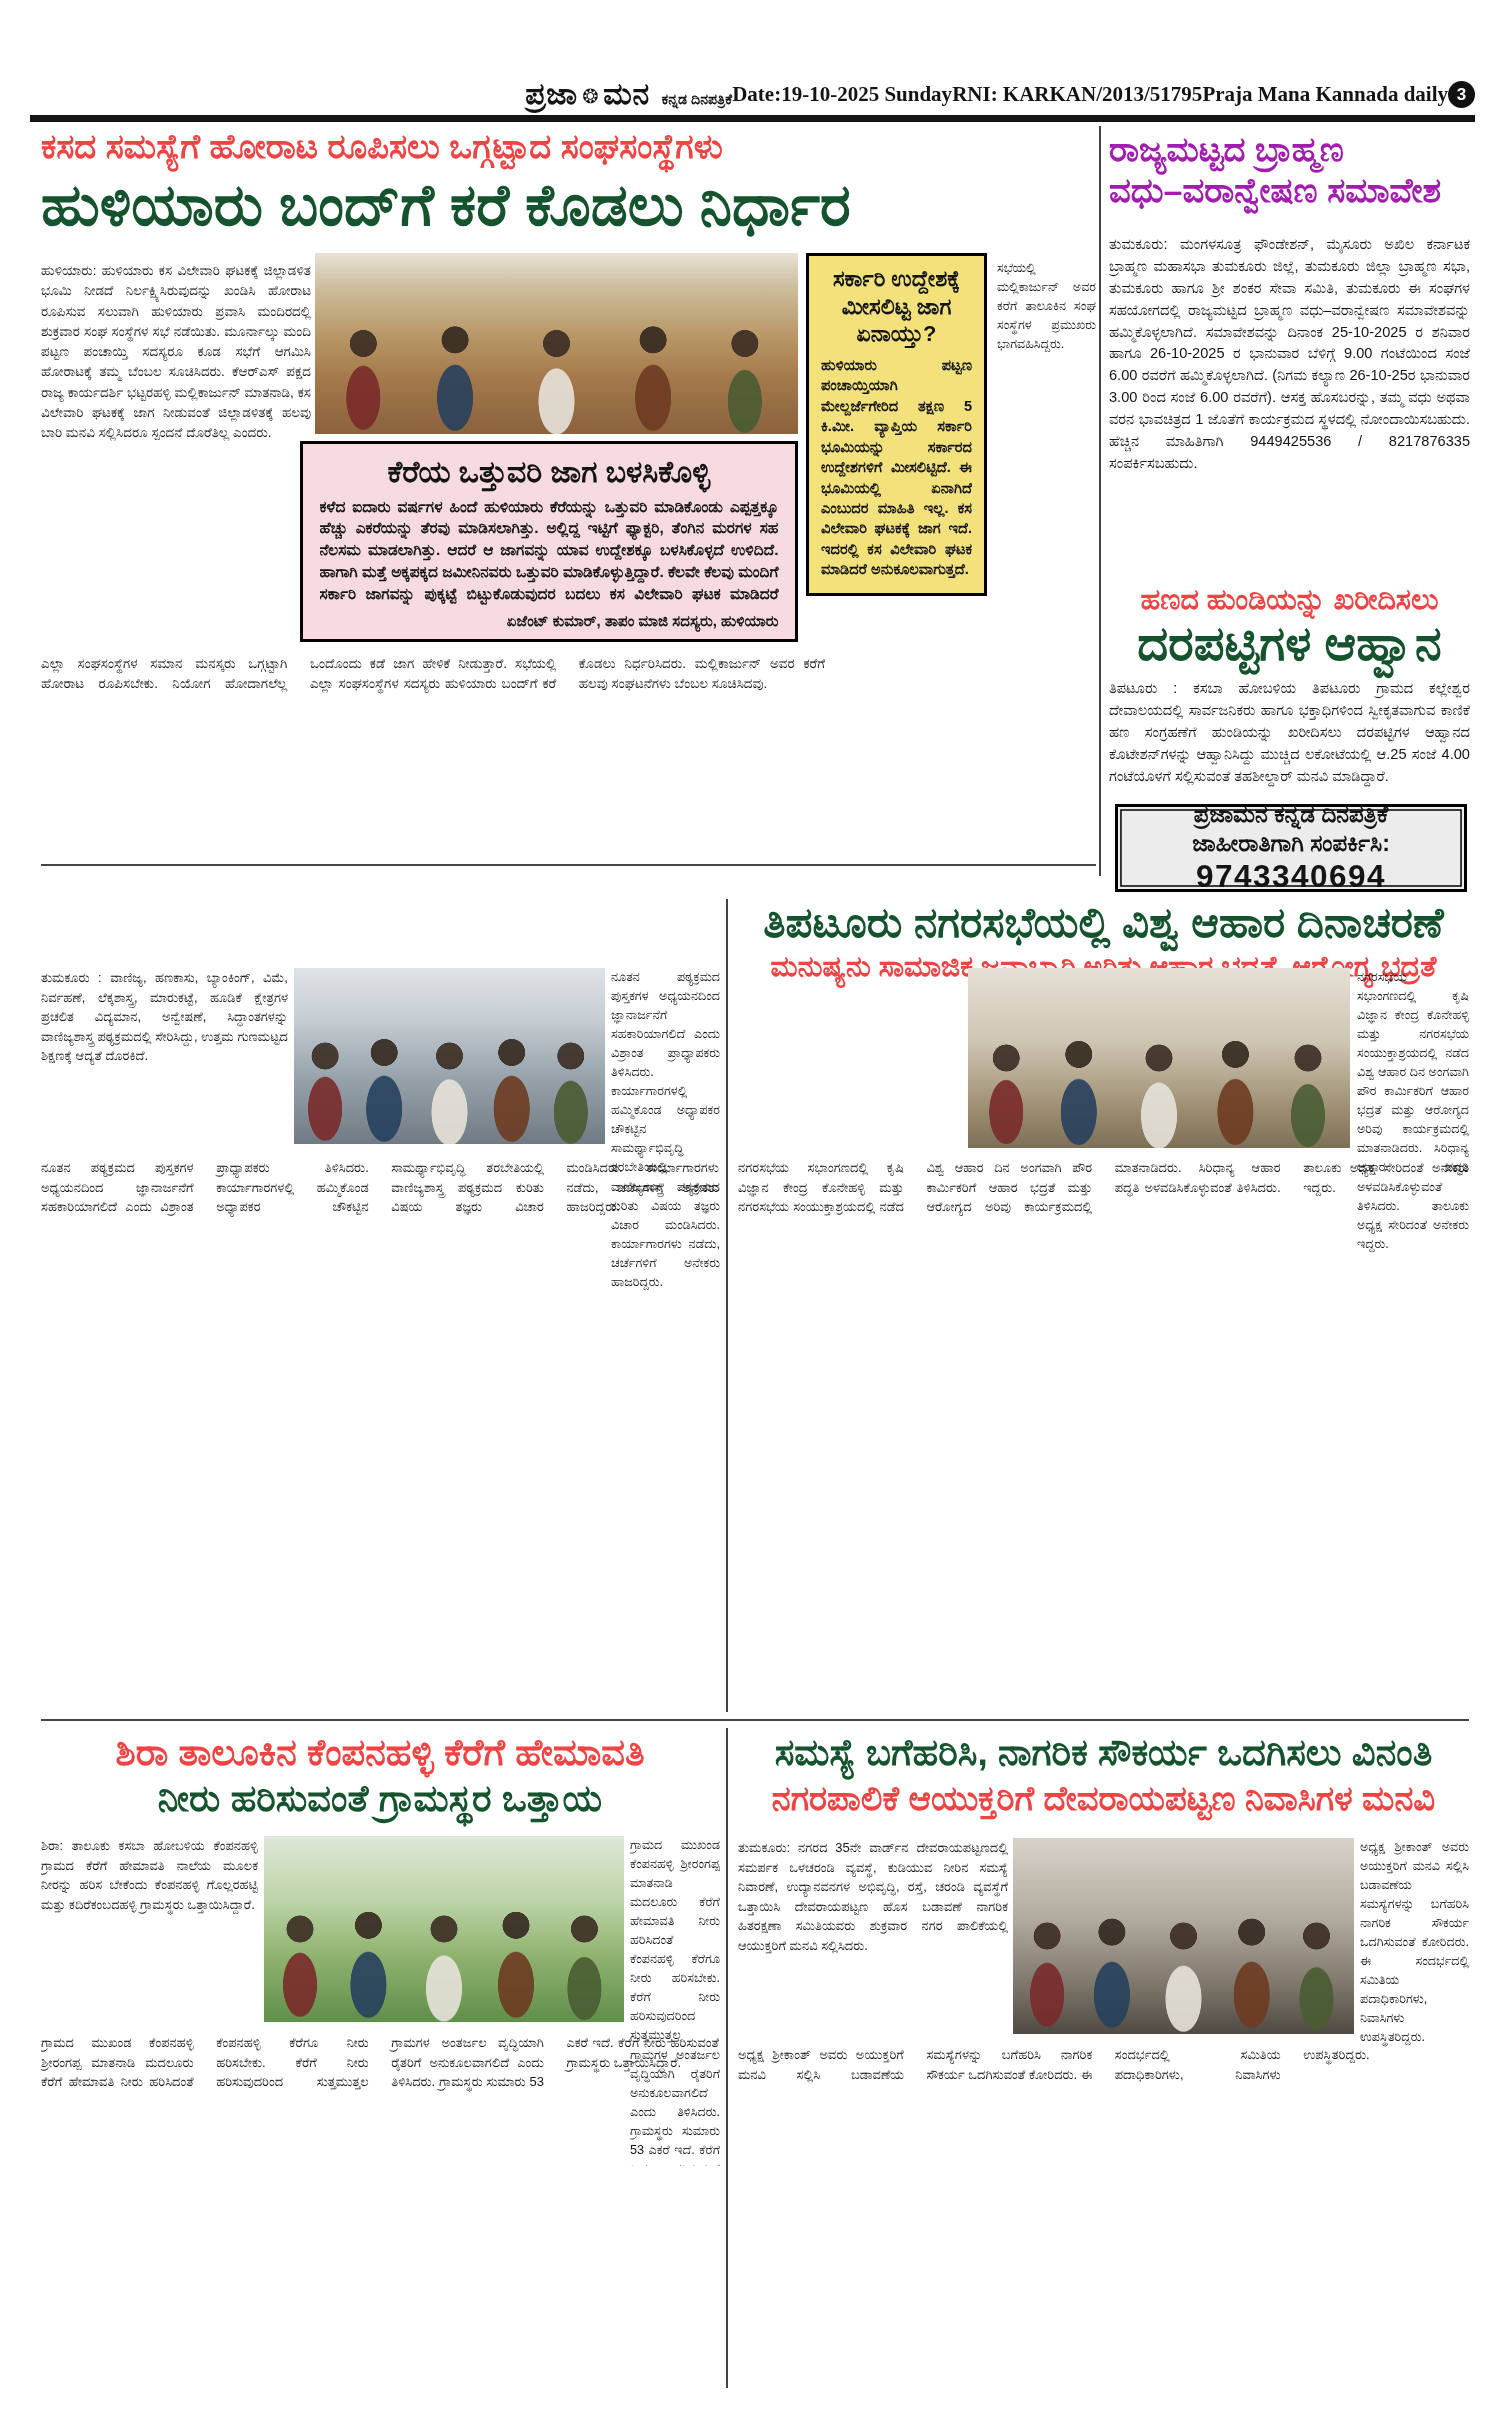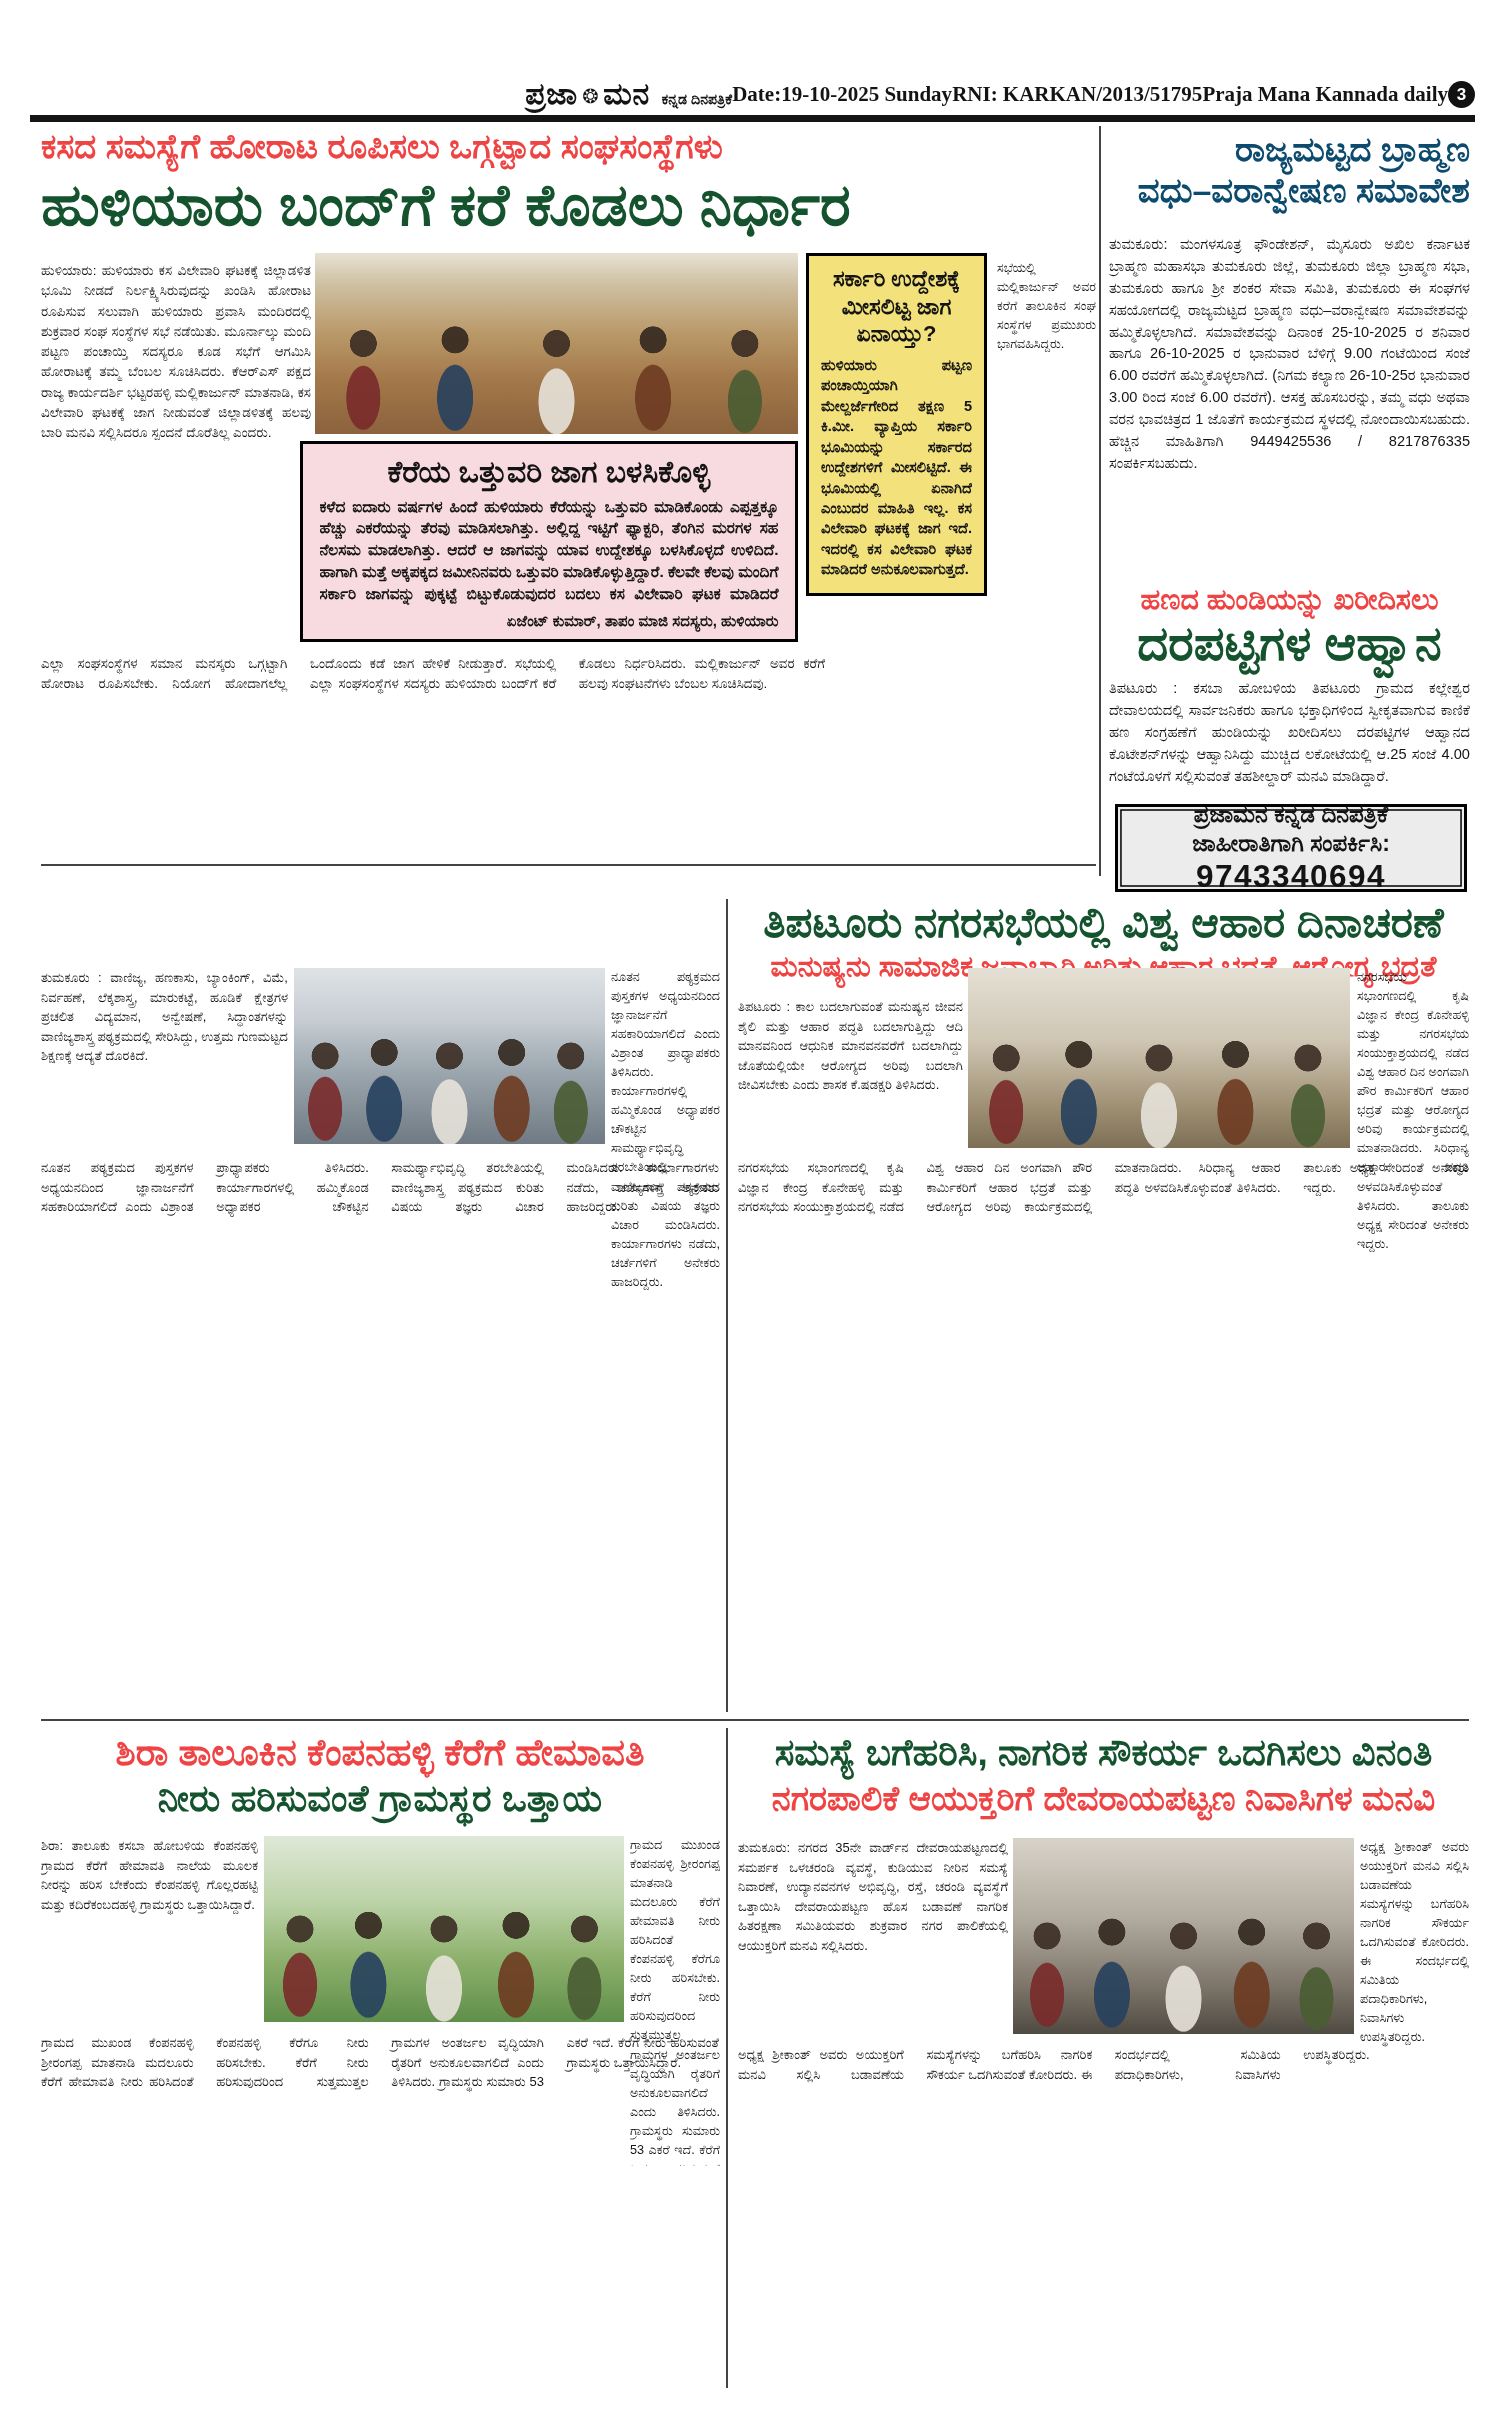--- a/index.html
+++ b/index.html
@@ -55,21 +55,21 @@
 
   .yellow-box{position:absolute;background:#f3e27c;border:3px solid #000;padding:9px 12px;box-sizing:border-box;}
   .yellow-box .box-title{font-size:22px;font-weight:bold;text-align:center;line-height:1.25;margin-bottom:7.5px;}
   .yellow-box .box-body{font-size:14.6px;font-weight:bold;line-height:1.4;text-align:justify;}
 
   .ad-box{position:absolute;background:#ececec;border:3px solid #000;box-shadow:inset 0 0 0 2.2px #ececec, inset 0 0 0 3.7px #000;
           display:flex;flex-direction:column;align-items:center;justify-content:center;gap:1.5px;padding:7.5px;box-sizing:border-box;}
   .ad-line{font-size:23px;font-weight:bold;}
   .ad-phone{font-size:31.5px;font-weight:bold;letter-spacing:1.5px;}
 
-  .sb-headline{position:absolute;font-weight:bold;text-align:right;color:#0c4a6e;}
+  .sb-headline{position:absolute;font-weight:bold;text-align:left;color:#a21caf;}
 </style>
 </head>
 <body>
 
 <div class="page">
 
   <header class="masthead">
     <div class="logo">
       <span class="logo-main">ಪ್ರಜಾ</span>
       <span class="logo-emblem">❂</span>
@@ -134,21 +134,20 @@
 
 
   <div class="bt" style="left:41px;top:968px;width:247px;height:420px;font-size:13px;">ತುಮಕೂರು : ವಾಣಿಜ್ಯ, ಹಣಕಾಸು, ಬ್ಯಾಂಕಿಂಗ್, ವಿಮೆ, ನಿರ್ವಹಣೆ, ಲೆಕ್ಕಶಾಸ್ತ್ರ, ಮಾರುಕಟ್ಟೆ, ಹೂಡಿಕೆ ಕ್ಷೇತ್ರಗಳ ಪ್ರಚಲಿತ ವಿದ್ಯಮಾನ, ಅನ್ವೇಷಣೆ, ಸಿದ್ಧಾಂತಗಳನ್ನು ವಾಣಿಜ್ಯಶಾಸ್ತ್ರ ಪಠ್ಯಕ್ರಮದಲ್ಲಿ ಸೇರಿಸಿದ್ದು, ಉತ್ತಮ ಗುಣಮಟ್ಟದ ಶಿಕ್ಷಣಕ್ಕೆ ಆದ್ಯತೆ ದೊರಕಿದೆ.</div>
   <div class="ph ph-b" style="left:294px;top:968px;width:311px;height:176px;"></div>
   <div class="bt" style="left:611px;top:968px;width:109px;height:420px;font-size:12.7px;">ನೂತನ ಪಠ್ಯಕ್ರಮದ ಪುಸ್ತಕಗಳ ಅಧ್ಯಯನದಿಂದ ಜ್ಞಾನಾರ್ಜನೆಗೆ ಸಹಕಾರಿಯಾಗಲಿದೆ ಎಂದು ವಿಶ್ರಾಂತ ಪ್ರಾಧ್ಯಾಪಕರು ತಿಳಿಸಿದರು. ಕಾರ್ಯಾಗಾರಗಳಲ್ಲಿ ಹಮ್ಮಿಕೊಂಡ ಅಧ್ಯಾಪಕರ ಚೌಕಟ್ಟಿನ ಸಾಮರ್ಥ್ಯಾಭಿವೃದ್ಧಿ ತರಬೇತಿಯಲ್ಲಿ ವಾಣಿಜ್ಯಶಾಸ್ತ್ರ ಪಠ್ಯಕ್ರಮದ ಕುರಿತು ವಿಷಯ ತಜ್ಞರು ವಿಚಾರ ಮಂಡಿಸಿದರು. ಕಾರ್ಯಾಗಾರಗಳು ನಡೆದು, ಚರ್ಚೆಗಳಿಗೆ ಅನೇಕರು ಹಾಜರಿದ್ದರು.</div>
   <div class="bt cols4" style="left:41px;top:1158px;width:678px;height:551px;font-size:13px;">ನೂತನ ಪಠ್ಯಕ್ರಮದ ಪುಸ್ತಕಗಳ ಅಧ್ಯಯನದಿಂದ ಜ್ಞಾನಾರ್ಜನೆಗೆ ಸಹಕಾರಿಯಾಗಲಿದೆ ಎಂದು ವಿಶ್ರಾಂತ ಪ್ರಾಧ್ಯಾಪಕರು ತಿಳಿಸಿದರು. ಕಾರ್ಯಾಗಾರಗಳಲ್ಲಿ ಹಮ್ಮಿಕೊಂಡ ಅಧ್ಯಾಪಕರ ಚೌಕಟ್ಟಿನ ಸಾಮರ್ಥ್ಯಾಭಿವೃದ್ಧಿ ತರಬೇತಿಯಲ್ಲಿ ವಾಣಿಜ್ಯಶಾಸ್ತ್ರ ಪಠ್ಯಕ್ರಮದ ಕುರಿತು ವಿಷಯ ತಜ್ಞರು ವಿಚಾರ ಮಂಡಿಸಿದರು. ಕಾರ್ಯಾಗಾರಗಳು ನಡೆದು, ಚರ್ಚೆಗಳಿಗೆ ಅನೇಕರು ಹಾಜರಿದ್ದರು.</div>
 
   <div class="headline centered" style="left:738px;top:899px;width:731px;font-size:42px;">ತಿಪಟೂರು ನಗರಸಭೆಯಲ್ಲಿ ವಿಶ್ವ ಆಹಾರ ದಿನಾಚರಣೆ</div>
   <div class="kicker centered" style="left:738px;top:950px;width:731px;font-size:28.5px;">ಮನುಷ್ಯನು ಸಾಮಾಜಿಕ ಜವಾಬ್ದಾರಿ ಅರಿತು ಆಹಾರ ಭದ್ರತೆ, ಆರೋಗ್ಯ ಭದ್ರತೆ ಬಹುಮುಖ್ಯ</div>
 
-  <div class="bt" style="left:738px;top:997px;width:225px;height:397px;font-size:13px;">ತಿಪಟೂರು : ಕಾಲ ಬದಲಾಗುವಂತೆ ಮನುಷ್ಯನ ಜೀವನ ಶೈಲಿ ಮತ್ತು ಆಹಾರ ಪದ್ಧತಿ ಬದಲಾಗುತ್ತಿದ್ದು ಆದಿ ಮಾನವನಿಂದ ಆಧುನಿಕ ಮಾನವನವರೆಗೆ ಬದಲಾಗಿದ್ದು ಜೊತೆಯಲ್ಲಿಯೇ ಆರೋಗ್ಯದ ಅರಿವು ಬದಲಾಗಿ ಜೀವಿಸಬೇಕು ಎಂದು ಶಾಸಕ ಕೆ.ಷಡಕ್ಷರಿ ತಿಳಿಸಿದರು.</div>
   <div class="ph ph-c" style="left:968px;top:968px;width:382px;height:180px;"></div>
   <div class="bt" style="left:1357px;top:968px;width:112px;height:420px;font-size:12.7px;">ನಗರಸಭೆಯ ಸಭಾಂಗಣದಲ್ಲಿ ಕೃಷಿ ವಿಜ್ಞಾನ ಕೇಂದ್ರ ಕೊನೇಹಳ್ಳಿ ಮತ್ತು ನಗರಸಭೆಯ ಸಂಯುಕ್ತಾಶ್ರಯದಲ್ಲಿ ನಡೆದ ವಿಶ್ವ ಆಹಾರ ದಿನ ಅಂಗವಾಗಿ ಪೌರ ಕಾರ್ಮಿಕರಿಗೆ ಆಹಾರ ಭದ್ರತೆ ಮತ್ತು ಆರೋಗ್ಯದ ಅರಿವು ಕಾರ್ಯಕ್ರಮದಲ್ಲಿ ಮಾತನಾಡಿದರು. ಸಿರಿಧಾನ್ಯ ಆಹಾರ ಪದ್ಧತಿ ಅಳವಡಿಸಿಕೊಳ್ಳುವಂತೆ ತಿಳಿಸಿದರು. ತಾಲೂಕು ಅಧ್ಯಕ್ಷ ಸೇರಿದಂತೆ ಅನೇಕರು ಇದ್ದರು.</div>
   <div class="bt cols4" style="left:738px;top:1158px;width:731px;height:551px;font-size:13px;">ನಗರಸಭೆಯ ಸಭಾಂಗಣದಲ್ಲಿ ಕೃಷಿ ವಿಜ್ಞಾನ ಕೇಂದ್ರ ಕೊನೇಹಳ್ಳಿ ಮತ್ತು ನಗರಸಭೆಯ ಸಂಯುಕ್ತಾಶ್ರಯದಲ್ಲಿ ನಡೆದ ವಿಶ್ವ ಆಹಾರ ದಿನ ಅಂಗವಾಗಿ ಪೌರ ಕಾರ್ಮಿಕರಿಗೆ ಆಹಾರ ಭದ್ರತೆ ಮತ್ತು ಆರೋಗ್ಯದ ಅರಿವು ಕಾರ್ಯಕ್ರಮದಲ್ಲಿ ಮಾತನಾಡಿದರು. ಸಿರಿಧಾನ್ಯ ಆಹಾರ ಪದ್ಧತಿ ಅಳವಡಿಸಿಕೊಳ್ಳುವಂತೆ ತಿಳಿಸಿದರು. ತಾಲೂಕು ಅಧ್ಯಕ್ಷ ಸೇರಿದಂತೆ ಅನೇಕರು ಇದ್ದರು.</div>
 
   <div class="kicker centered" style="left:41px;top:1732px;width:678px;font-size:37px;">ಶಿರಾ ತಾಲೂಕಿನ ಕೆಂಪನಹಳ್ಳಿ ಕೆರೆಗೆ ಹೇಮಾವತಿ</div>
   <div class="headline centered" style="left:41px;top:1778px;width:678px;font-size:37px;">ನೀರು ಹರಿಸುವಂತೆ ಗ್ರಾಮಸ್ಥರ ಒತ್ತಾಯ</div>
 
   <div class="bt" style="left:41px;top:1836px;width:217px;height:330px;font-size:13px;">ಶಿರಾ: ತಾಲೂಕು ಕಸಬಾ ಹೋಬಳಿಯ ಕೆಂಪನಹಳ್ಳಿ ಗ್ರಾಮದ ಕೆರೆಗೆ ಹೇಮಾವತಿ ನಾಲೆಯ ಮೂಲಕ ನೀರನ್ನು ಹರಿಸ ಬೇಕೆಂದು ಕೆಂಪನಹಳ್ಳಿ ಗೊಲ್ಲರಹಟ್ಟಿ ಮತ್ತು ಕದಿರೆಕಂಬದಹಳ್ಳಿ ಗ್ರಾಮಸ್ಥರು ಒತ್ತಾಯಿಸಿದ್ದಾರೆ.</div>
   <div class="ph ph-d" style="left:264px;top:1836px;width:360px;height:186px;"></div>
   <div class="bt" style="left:630px;top:1836px;width:90px;height:330px;font-size:12.7px;">ಗ್ರಾಮದ ಮುಖಂಡ ಕೆಂಪನಹಳ್ಳಿ ಶ್ರೀರಂಗಪ್ಪ ಮಾತನಾಡಿ ಮದಲೂರು ಕೆರೆಗೆ ಹೇಮಾವತಿ ನೀರು ಹರಿಸಿದಂತೆ ಕೆಂಪನಹಳ್ಳಿ ಕೆರೆಗೂ ನೀರು ಹರಿಸಬೇಕು. ಕೆರೆಗೆ ನೀರು ಹರಿಸುವುದರಿಂದ ಸುತ್ತಮುತ್ತಲ ಗ್ರಾಮಗಳ ಅಂತರ್ಜಲ ವೃದ್ಧಿಯಾಗಿ ರೈತರಿಗೆ ಅನುಕೂಲವಾಗಲಿದೆ ಎಂದು ತಿಳಿಸಿದರು. ಗ್ರಾಮಸ್ಥರು ಸುಮಾರು 53 ಎಕರೆ ಇದೆ. ಕೆರೆಗೆ ನೀರು ಹರಿಸುವಂತೆ ಗ್ರಾಮಸ್ಥರು ಒತ್ತಾಯಿಸಿದ್ದಾರೆ.</div>

